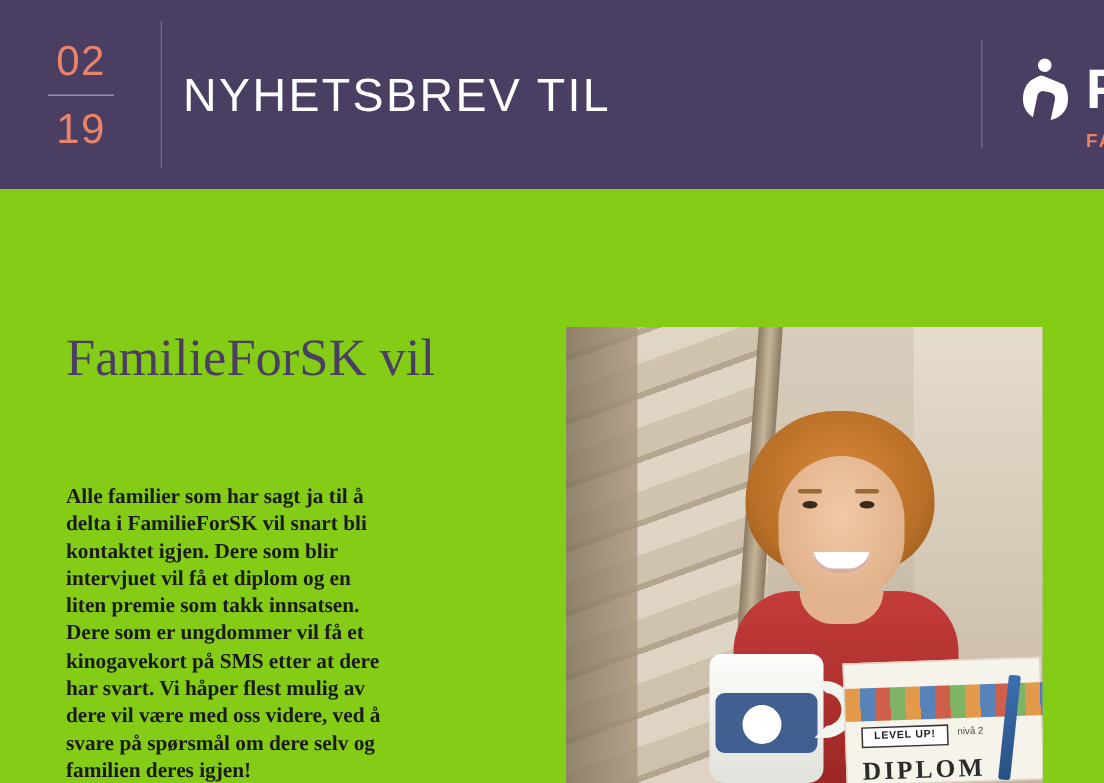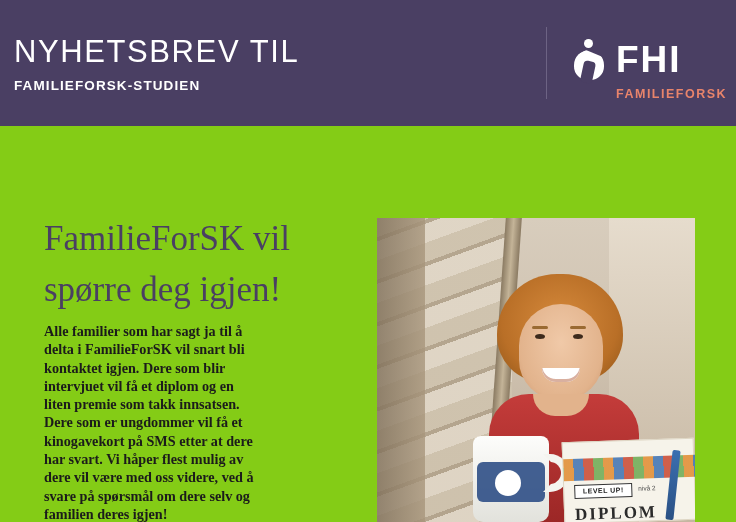--- a/index.html
+++ b/index.html
@@ -373,45 +373,49 @@
     border-radius: 2px;
   }
 </style>
 </head>
 <body>
 
 <div class="page">
 
   <div class="header">
 
+    <div class="issue-block">
+      <div class="issue-num">02</div>
+      <div class="issue-rule"></div>
+      <div class="issue-num">19</div>
+      <div class="issue-sep"></div>
+    </div>
 
     <div class="title-block">
       <div class="main-title">NYHETSBREV TIL</div>
-      <div class="sub-title">FAMILIEFORSK-STUDIEN</div>
       <div class="logo-sep"></div>
 
       <div class="logo-block">
         <div class="logo-row">
           <span class="logo-mark">
             <span class="fig-head"></span>
             <span class="fig-body"></span>
             <span class="fig-cut"></span>
           </span>
           <span class="logo-fhi">FHI</span>
         </div>
         <div class="logo-caption">FAMILIEFORSK</div>
       </div>
     </div>
   </div>
 
   <div class="body-area">
 
     <div class="article-title">
       <div>FamilieForSK vil</div>
-      <div>spørre deg igjen!</div>
     </div>
 
     <div class="article-body">
       <p>Alle familier som har sagt ja til å delta i FamilieForSK vil snart bli kontaktet igjen. Dere som blir intervjuet vil få et diplom og en liten premie som takk innsatsen. Dere som er ungdommer vil få et kinogavekort på SMS etter at dere har svart. Vi håper flest mulig av dere vil være med oss videre, ved å svare på spørsmål om dere selv og familien deres igjen!</p>
     </div>
 
     <div class="photo">
       <div class="ph-wall"></div>
       <div class="ph-right-wall"></div>
       <div class="ph-stair"></div>

